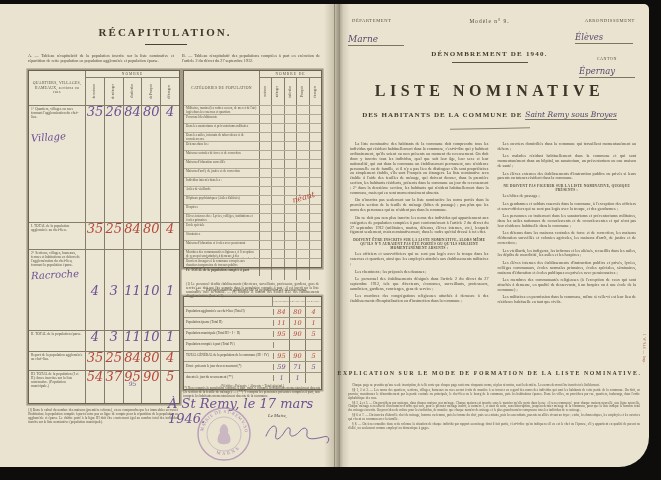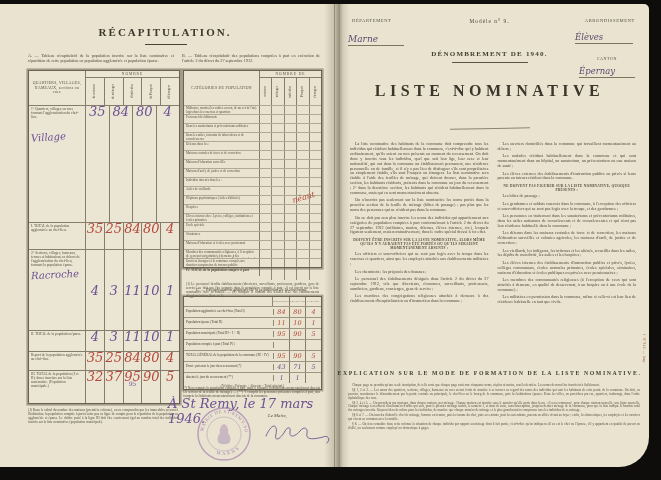--- a/index.html
+++ b/index.html
@@ -131,20 +131,23 @@
 
         <div class="trow" style="height:116px">
           <div class="lab rowlab" style="width:57px">
             <span>1° Quartiers, villages ou rues formant l'agglomération du chef-lieu.</span>
             <div class="hw purple hwname" style="margin-top:16px;transform:rotate(-4deg)">Village</div>
           </div>
           <div class="vc">
               <span class="hwv hw purple">35</span>
             </div>
           <div class="vc">
+              <span class="hwv hw purple">26</span>
+            </div>
+          <div class="vc">
               <span class="hwv hw purple">84</span>
             </div>
           <div class="vc">
               <span class="hwv hw purple">80</span>
             </div>
           <div class="vc">
               <span class="hwv hw purple">4</span>
             </div>
         </div>
 
@@ -223,21 +226,21 @@
               <span class="hwv hw red">80</span>
             </div>
           <div class="vc">
               <span class="hwv hw red">4</span>
             </div>
         </div>
 
         <div class="trow" style="height:32px">
           <div class="lab rowlab" style="width:57px"><span>III. TOTAL de la population (I et II); âmes inscrites sur la liste nominative. (Population municipale.)</span></div>
           <div class="vc">
-              <span class="hwv hw red">32</span>
+              <span class="hwv hw red">54</span>
             </div>
           <div class="vc">
               <span class="hwv hw red">37</span>
             </div>
           <div class="vc">
             <span class="hwv hw red">95</span>
             <span class="corr hw purple">95</span>
           </div>
           <div class="vc">
               <span class="hwv hw red">90</span>
@@ -531,21 +534,21 @@
                 <span class="tc-val hw red">90</span>
               </div>
               <div class="vc" style="border-right:none">
                 <span class="tc-val hw red">5</span>
               </div>
             </div>
 
             <div class="tc-row">
               <div class="lab leader">Dont : présents le jour du recensement (*)</div>
               <div class="vc">
-                <span class="tc-val hw purple">43</span>
+                <span class="tc-val hw purple">59</span>
               </div>
               <div class="vc">
                 <span class="tc-val hw purple">71</span>
               </div>
               <div class="vc" style="border-right:none">
                 <span class="tc-val hw purple">5</span>
               </div>
             </div>
 
             <div class="tc-row">
@@ -601,20 +604,24 @@
       <div class="abs hw purple hw-line" style="left:18px;top:30px;width:56px;font-size:9px;color:#5a4a6e">Marne</div>
       <div class="abs hw hw-line" style="right:16px;top:28px;width:58px;font-size:8.5px;color:#5a4a6e">Élèves</div>
 
       <div class="abs denombrement">DÉNOMBREMENT DE 1940.</div>
       <div class="abs den-rule"></div>
 
       <div class="abs hdr-lbl" style="right:32px;top:52px;font-size:4px">CANTON</div>
       <div class="abs hw hw-line" style="right:14px;top:62px;width:56px;font-size:8.5px;color:#5a4a6e">Épernay</div>
 
       <div class="abs main-title">LISTE NOMINATIVE</div>
+      <div class="abs subtitle">
+        <span>DES HABITANTS DE LA COMMUNE DE</span>
+        <span class="hw commune-hw" style="color:#4f4668">Saint Remy sous Broyes</span>
+      </div>
       <div class="abs flourish"></div>
 
       <div class="abs cols2">
         <div class="col tiny">
           <p>La liste nominative des habitants de la commune doit comprendre tous les individus qui résident habituellement dans la commune, c'est-à-dire qui y habitent ordinairement, qu'ils soient ou non présents au moment du recensement. On doit donc y inscrire tous les individus, quel que soit leur âge, leur sexe et leur nationalité, qui ont dans la commune un établissement permanent, une résidence personnelle ou de famille, et il n'y a pas lieu de distinguer s'ils sont propriétaires ou simplement établis, s'ils sont Français ou étrangers. La liste nominative sera établie à l'aide des feuilles de ménage, qui doivent donner, dans la première section, les habitants résidents, présents dans la commune au jour du recensement ; 2° dans la deuxième section, les habitants qui résident habituellement dans la commune, mais qui en sont momentanément absents.</p>
           <p>On n'inscrira pas seulement sur la liste nominative les noms portés dans la première section de la feuille de ménage (hôtes de passage) ; pas plus que les noms des personnes qui ne résident pas dans la commune.</p>
           <p>On ne doit pas non plus inscrire les noms des individus qui appartiennent aux catégories de population comptées à part conformément à l'article 2 du décret du 27 septembre 1912 (militaires, marins, détenus, élèves internes, etc.), lesquels figurent seulement, mais nominativement, dans le cadre spécial dressé à cet effet.</p>
           <p class="inshead">DOIVENT ÊTRE INSCRITS SUR LA LISTE NOMINATIVE, ALORS MÊME QU'ILS N'Y AURAIENT PAS ÉTÉ PORTÉS OU QU'ILS SERAIENT MOMENTANÉMENT ABSENTS :</p>
           <div>
 

